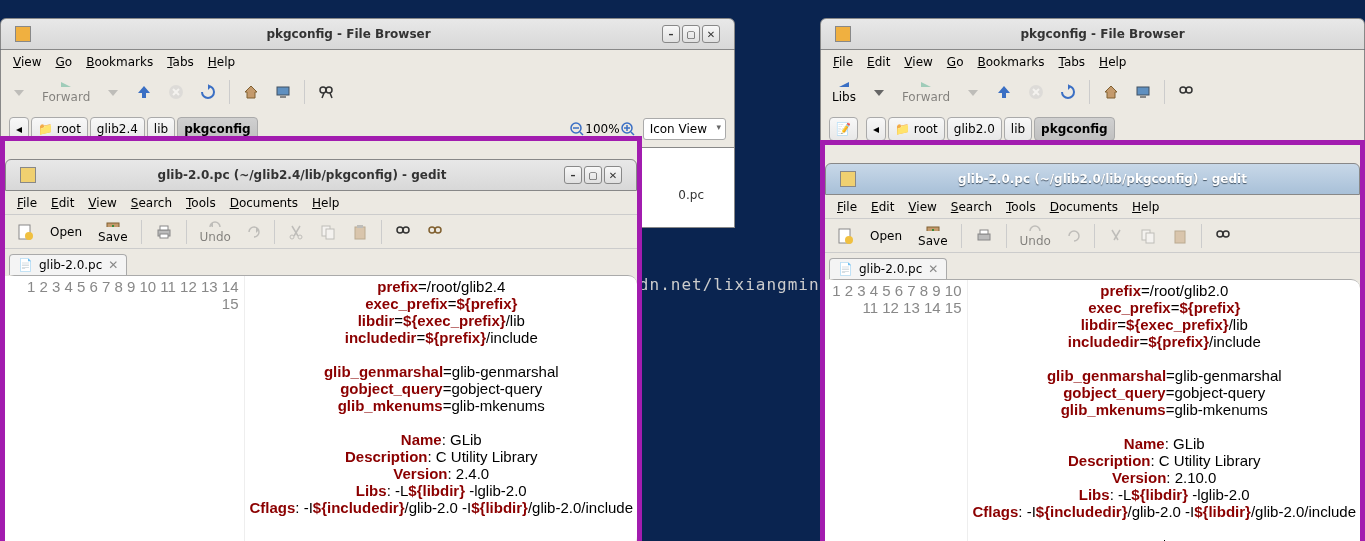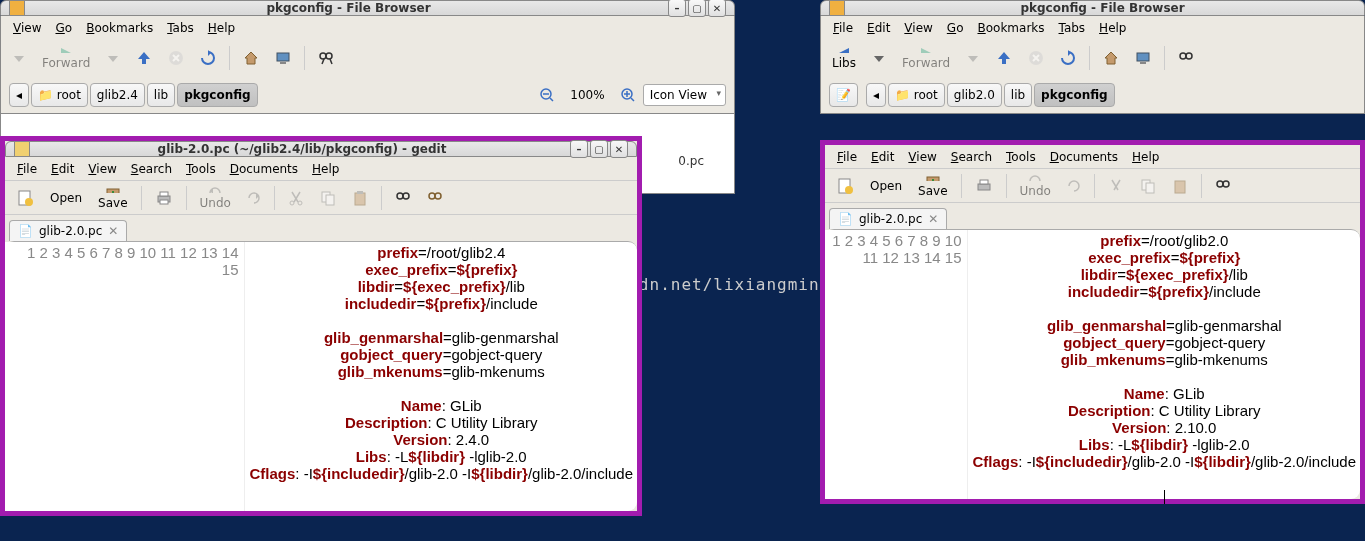--- a/index.html
+++ b/index.html
@@ -1,37 +1,37 @@
 <!DOCTYPE html>
 <html><head>
 <meta charset="utf-8">
 <style>
 * { box-sizing: border-box; margin: 0; padding: 0; }
 body { font-family: "DejaVu Sans", "Liberation Sans", sans-serif; font-size: 12px; background: #0a2450; width: 1365px; height: 541px; position: relative; overflow: hidden; }
 .watermark { position: absolute; top: 275px; left: 490px; color: #ccc; font-size: 16px; font-family: monospace; letter-spacing: 1px; z-index: 0; }
 .pane { position: absolute; }
-.titlebar { height: 16px; background: linear-gradient(#e8e8e8, #d8d8d8); border: 1px solid #888; border-radius: 6px 6px 0 0; display: flex; align-items: center; padding: 0 8px; font-weight: bold; color: #333; }
+.titlebar { height: 32px; background: linear-gradient(#e8e8e8, #d8d8d8); border: 1px solid #888; border-radius: 6px 6px 0 0; display: flex; align-items: center; padding: 0 14px; font-weight: bold; color: #333; margin-top: 18px; }
 .titlebar.active { background: linear-gradient(#c8d8e8, #a8c0d8); }
 .titlebar .ttext { flex: 1; text-align: center; font-size: 12px; }
 .titlebar .ticon { width: 16px; height: 16px; margin-right: 4px; background: #f0b040; border: 1px solid #888; }
 .winbtns { display: flex; gap: 2px; }
 .winbtn { width: 18px; height: 18px; border: 1px solid #888; border-radius: 3px; background: linear-gradient(#f8f8f8,#e0e0e0); display: flex; align-items: center; justify-content: center; font-size: 10px; cursor: pointer; }
 .menubar { height: 24px; background: #ece9e2; border-left: 1px solid #888; border-right: 1px solid #888; display: flex; align-items: center; padding: 0 6px; gap: 2px; }
 .menubar span { padding: 2px 6px; cursor: pointer; }
 .menubar span u { text-decoration: underline; }
 .toolbar { height: 36px; background: #ece9e2; border-left: 1px solid #888; border-right: 1px solid #888; display: flex; align-items: center; padding: 0 6px; gap: 6px; }
 .tbtn { min-width: 24px; height: 26px; padding: 0 4px; display: flex; align-items: center; justify-content: center; border: 1px solid transparent; border-radius: 3px; cursor: pointer; gap: 3px; flex-direction: column; }
 .tbtn.dis { opacity: 0.45; cursor: default; }
 .sep { width: 1px; height: 24px; background: #ccc; margin: 0 2px; }
 .locbar { height: 38px; background: #ece9e2; border: 1px solid #888; border-top: none; display: flex; align-items: center; padding: 0 8px; gap: 8px; }
 .breadcrumb { display: flex; gap: 2px; flex: 1; }
 .bcbtn { padding: 4px 6px; border: 1px solid #aaa; border-radius: 4px; background: linear-gradient(#f8f8f8,#e8e8e8); cursor: pointer; font-size: 12px; }
 .bcbtn.active { background: linear-gradient(#d0d0d0,#c0c0c0); font-weight: bold; }
 .bcbtn.icon { padding: 4px 6px; }
-.zoom { display: flex; align-items: center; gap: 16px; }
+.zoom { display: flex; align-items: center; gap: 1px; }
 .selview { border: 1px solid #aaa; border-radius: 3px; padding: 3px 18px 3px 6px; background: #fff; position: relative; }
 .selview::after { content: "▾"; position: absolute; right: 4px; top: 3px; color: #666; font-size: 9px; }
 .content { background: #fff; border: 1px solid #888; border-top: none; padding: 20px; color: #333; }
 
 .gedit { position: absolute; background: #ece9e2; border: 5px solid #a21caf; }
 .gedit .menubar { border: none; border-bottom: 1px solid #ccc; }
 .gedit .toolbar { border: none; border-bottom: 1px solid #ccc; height: 34px; }
 .tabrow { height: 26px; background: #ece9e2; display: flex; align-items: flex-end; padding: 0 4px; }
 .tab { border: 1px solid #aaa; border-bottom: none; border-radius: 4px 4px 0 0; background: #f4f4f4; padding: 3px 8px; display: flex; align-items: center; gap: 6px; font-size: 12px; }
 .tab .close { color: #888; cursor: pointer; }
@@ -378,20 +378,24 @@
       <div class="bcbtn icon">◂</div>
       <div class="bcbtn">📁 <span>root</span></div>
       <div class="bcbtn">glib2.0</div>
       <div class="bcbtn">lib</div>
       <div class="bcbtn active">pkgconfig</div>
     </div>
   </div>
 </div>
 
 <div class="gedit" style="left:820px; top:140px; width:545px;">
+  <div class="titlebar active">
+    <div class="ticon" style="background:#f0d070;"></div>
+    <div class="ttext" style="color:#fff; text-shadow:0 1px 1px #456;">glib-2.0.pc (~/glib2.0/lib/pkgconfig) - gedit</div>
+  </div>
   <div class="menubar">
     <span><u>F</u>ile</span>
     <span><u>E</u>dit</span>
     <span><u>V</u>iew</span>
     <span><u>S</u>earch</span>
     <span><u>T</u>ools</span>
     <span><u>D</u>ocuments</span>
     <span><u>H</u>elp</span>
   </div>
   <div class="toolbar">

